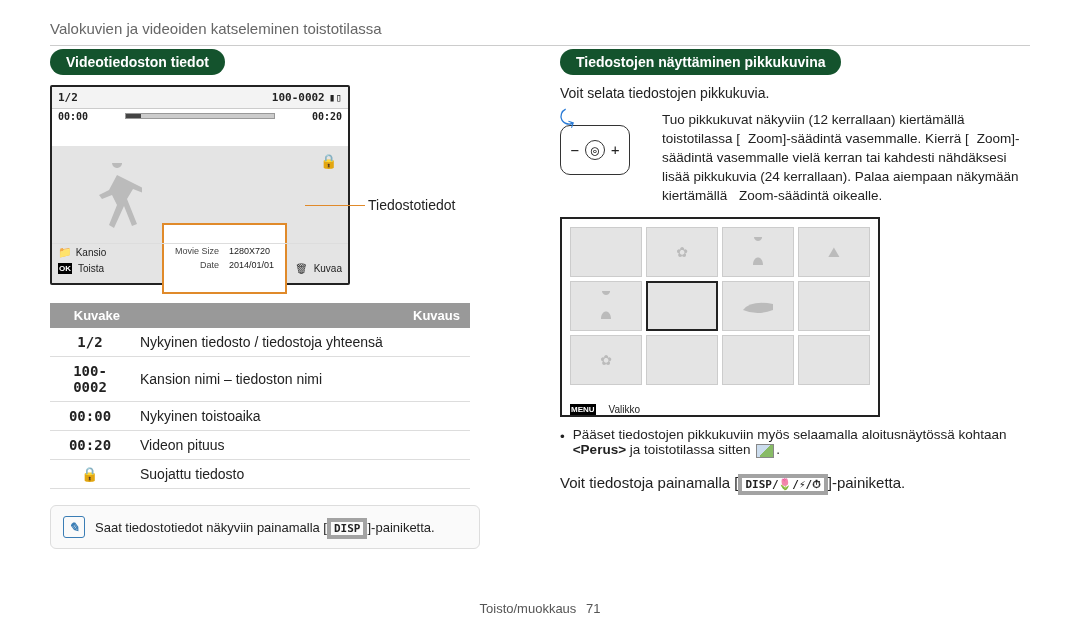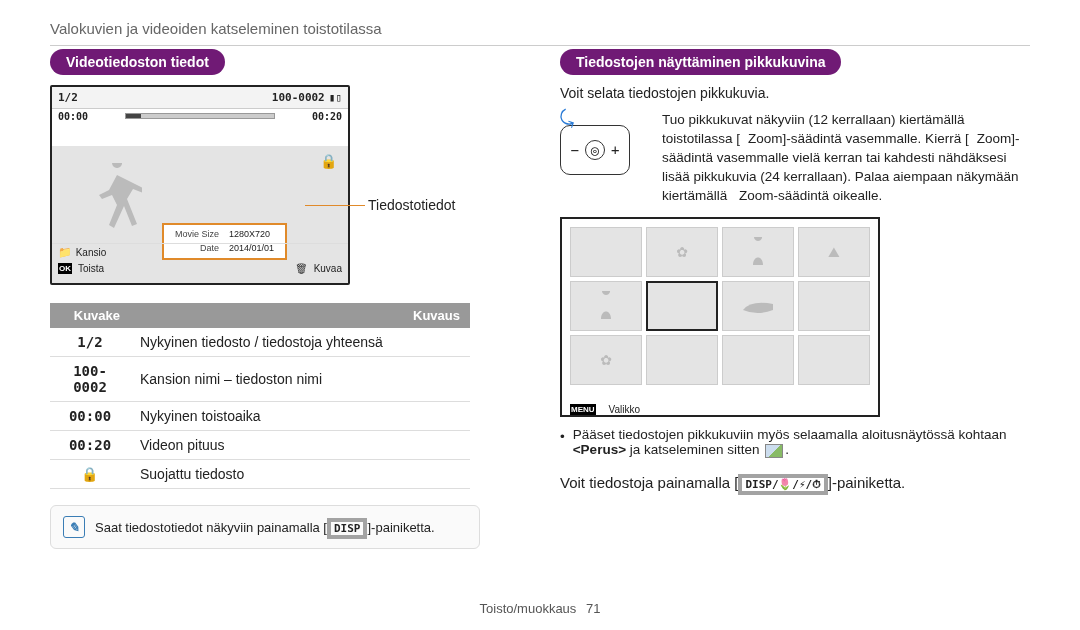--- a/index.html
+++ b/index.html
@@ -26,21 +26,21 @@
     margin-bottom: 3px;
   }
   .columns {
     display: flex;
     gap: 40px;
     flex: 1;
   }
   .col { flex: 1; }
   .pill {
     display: inline-block;
-    background: #701a75;
+    background: #14532d;
     color: #fff;
     border-radius: 14px;
     padding: 5px 16px;
     font-size: 14px;
     font-weight: bold;
     margin-bottom: 10px;
   }
   
   .cam-screen {
     border: 2px solid #222;
@@ -73,21 +73,21 @@
   .dancer svg { width:100%; height:100%;}
   .lock-icon { position:absolute; right:10px; top:30px; font-weight:bold;}
   .info-box {
     position: absolute;
     left: 110px;
     top: 100px;
     border: 2px solid #e08a2a;
     background: #fff;
     font-size: 9px;
     font-family: sans-serif;
-    padding: 2px 5px;
+    padding: 19px 5px;
     line-height: 1.3;
   }
   .info-box table td { padding: 0 4px; }
   .info-box table td:first-child { text-align: right; color:#444;}
   .info-connector {
     position:absolute;
     left: 255px; top: 120px;
     width: 60px; border-top:1px solid #e08a2a;
   }
   .side-label { position:absolute; left: 318px; top: 112px; font-size:14px;}
@@ -374,21 +374,21 @@
         </div>
         <div class="thumb-bottom">
           <span class="btn-box">MENU</span>
           <span>Valikko</span>
         </div>
       </div>
 
       <div class="bullet-row">
         <span class="dot">•</span>
         <div>
-          <span>Pääset tiedostojen pikkukuviin myös selaamalla aloitusnäytössä kohtaan </span><b>&lt;Perus&gt;</b><span> ja katseleminen sitten </span><span class="img-chip"></span><span>.</span>
+          <span>Pääset tiedostojen pikkukuviin myös selaamalla aloitusnäytössä kohtaan </span><b>&lt;Perus&gt;</b><span> ja toistotilassa sitten </span><span class="img-chip"></span><span>.</span>
         </div>
       </div>
 
       <div class="nav-line">
         <span>Voit tiedostoja painamalla [</span><span class="disp-box">DISP/🌷/⚡/⏱</span><span>]-painiketta.</span>
       </div>
     </div>
   </div>
 
   <div class="footer">

